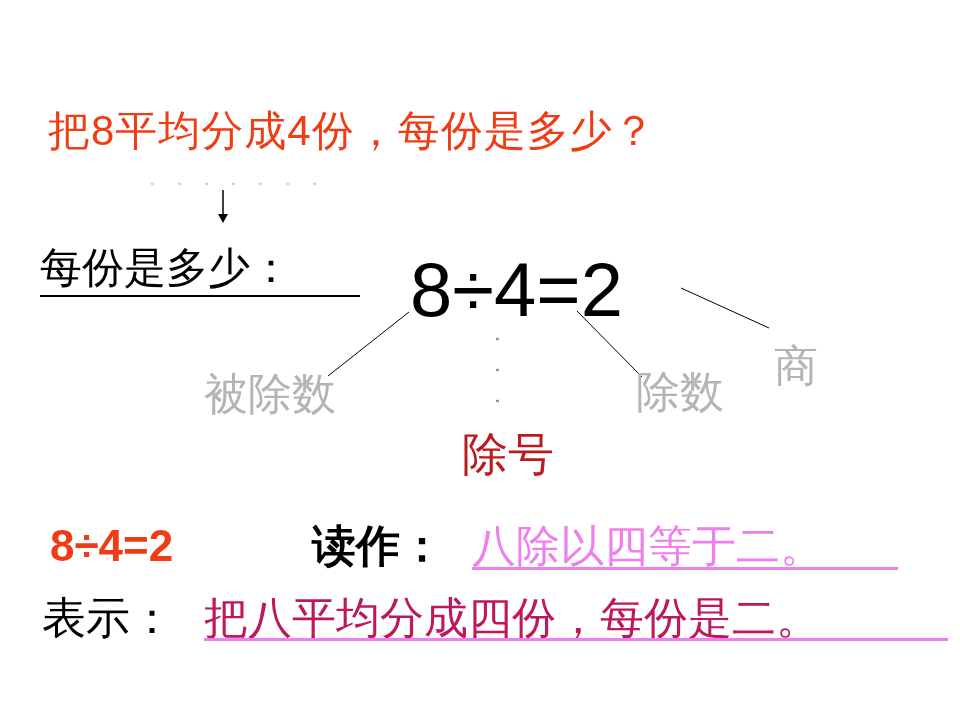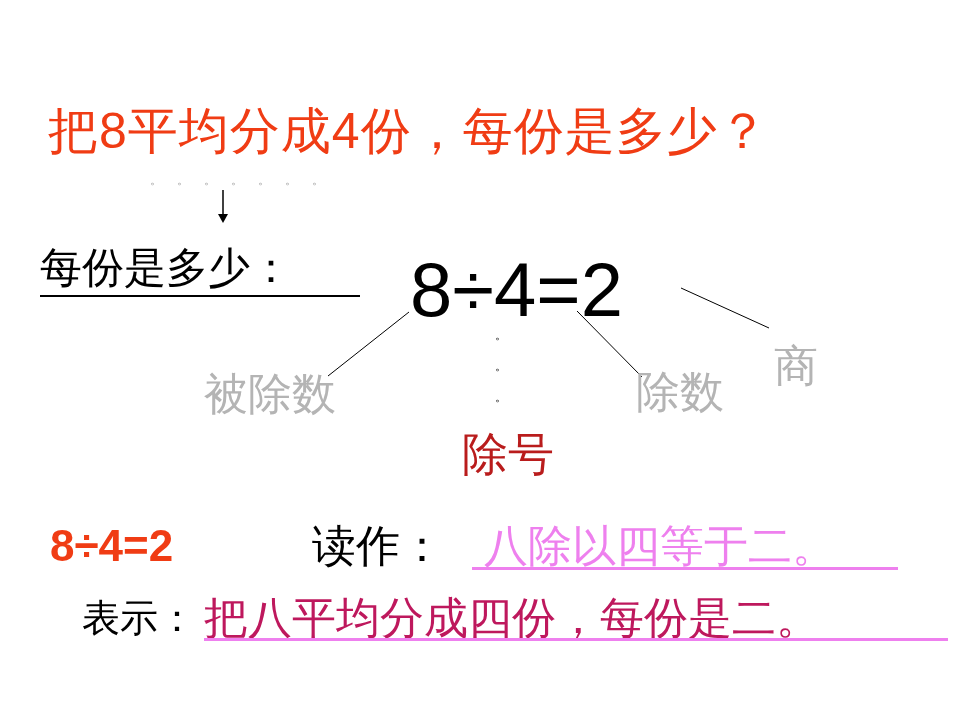--- a/index.html
+++ b/index.html
@@ -1,41 +1,41 @@
 <!DOCTYPE html>
 <html><head>
   <meta charset="utf-8">
   <style>
     html, body { margin: 0; padding: 0; background: #ffffff; }
     body { width: 960px; height: 720px; position: relative; overflow: hidden;
            font-family: "DejaVu Serif", "Liberation Serif", serif; }
     .abs { position: absolute; white-space: nowrap; }
-    .title { left: 48px; top: 98px; font-size: 50px; line-height: 66px; color: #f03c14; letter-spacing: 1px; }
+    .title { left: 48px; top: 98px; font-size: 42px; line-height: 66px; color: #f03c14; letter-spacing: 1px; }
     .title .num { font-family: "Liberation Sans", "DejaVu Sans", sans-serif; }
     .dots-row { left: 150px; top: 172px; font-size: 12px; color: #9a9a9a; letter-spacing: 15px;
                 font-family: "DejaVu Sans", sans-serif; }
     .arrow { left: 222px; top: 192px; width: 2px; height: 30px; }
     .method { left: 40px; top: 240px; font-size: 42px; line-height: 56px; color: #000; }
     .method-underline { left: 40px; top: 295px; width: 320px; height: 2px; background: #000; }
     .equation { left: 410px; top: 245px; font-size: 76px; line-height: 90px; color: #000;
                 font-family: "Liberation Sans", "DejaVu Sans", sans-serif; }
     .lbl-gray { color: #b4b4b4; font-size: 44px; line-height: 56px; }
     .lbl-dividend { left: 160px; top: 366px; margin-left: 44px; }
     .lbl-divisor { left: 636px; top: 364px; }
     .lbl-quotient { left: 774px; top: 338px; }
     .lbl-sign { left: 462px; top: 425px; font-size: 46px; line-height: 58px; color: #b91c1c; }
     .vdots { left: 494px; top: 320px; font-size: 12px; line-height: 31px; color: #000;
              font-family: "DejaVu Sans", sans-serif; width: 14px; text-align: center; }
     svg.lines { position: absolute; left: 0; top: 0; }
     .row1 { left: 50px; top: 516px; font-size: 44px; line-height: 60px; }
     .row1 .eq2 { color: #f03c14; font-family: "Liberation Sans", "DejaVu Sans", sans-serif; font-weight: bold; }
-    .reads-label { left: 312px; top: 516px; font-size: 44px; line-height: 60px; color: #000; }
-    .reads-value { left: 484px; top: 516px; font-size: 44px; line-height: 60px; color: #ee80ee; }
+    .reads-label { left: 312px; top: 516px; font-size: 44px; line-height: 60px; color: #000; font-weight: bold; }
+    .reads-value { left: 472px; top: 516px; font-size: 44px; line-height: 60px; color: #ee80ee; }
     .reads-underline { left: 472px; top: 567px; width: 426px; height: 3px; background: #ee80ee; }
-    .means-label { left: 42px; top: 588px; font-size: 38px; line-height: 60px; color: #000; margin-left: 40px; }
+    .means-label { left: 42px; top: 588px; font-size: 44px; line-height: 60px; color: #000; }
     .means-value { left: 204px; top: 588px; font-size: 44px; line-height: 60px; color: #be185d; }
     .means-underline { left: 204px; top: 638px; width: 744px; height: 3px; background: #ee80ee; }
   </style>
 </head>
 <body>
 
 <div class="abs title">
   <span>把</span><span class="num">8</span><span>平均分成</span><span class="num">4</span><span>份，每份是多少？</span>
 </div>
 

